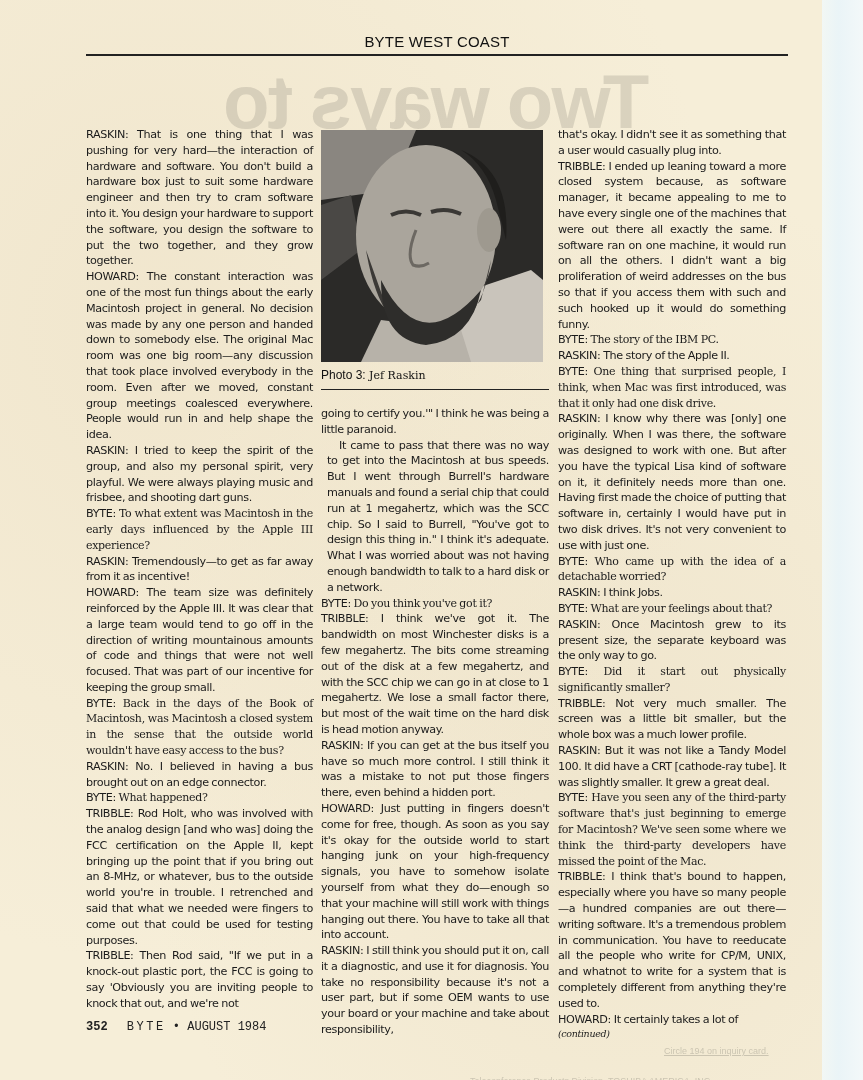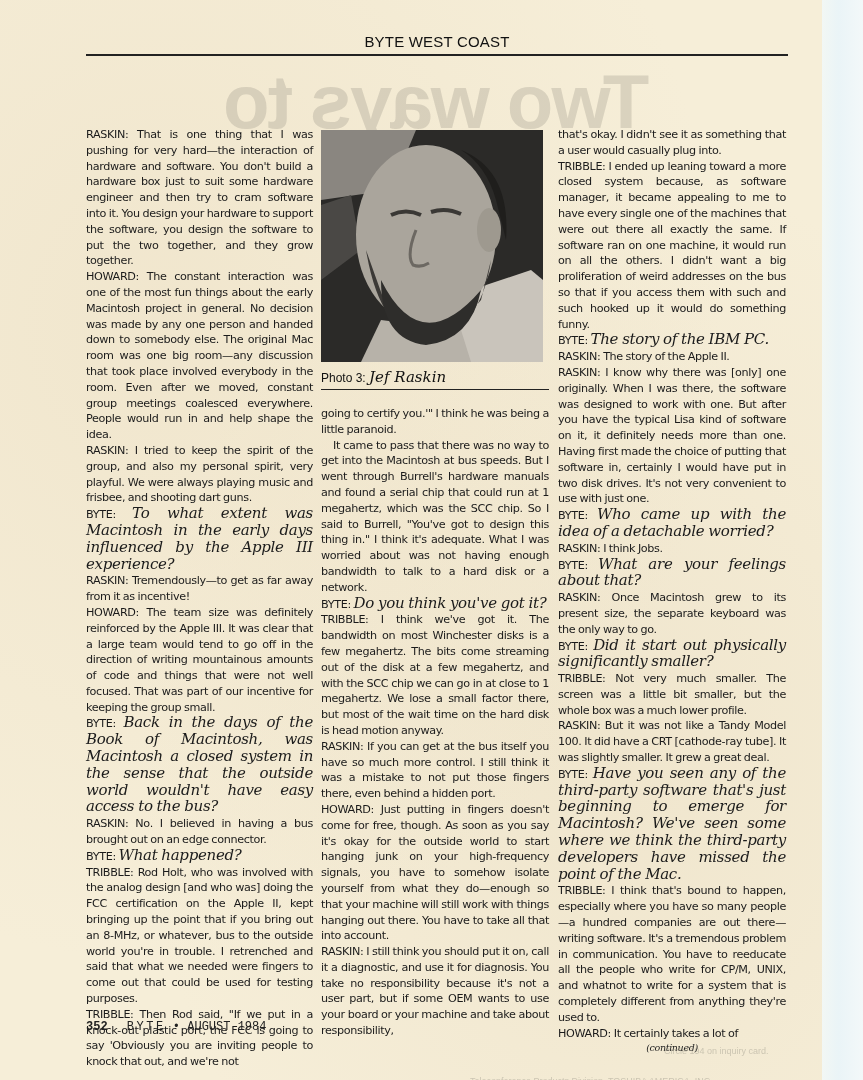--- a/index.html
+++ b/index.html
@@ -10,31 +10,31 @@
   .edge { position:absolute; left:822px; top:0; width:41px; height:1080px;
     background:linear-gradient(90deg,#f2f7f4 0%,#eaf4f7 40%,#f3f8f9 100%); }
   .header { position:absolute; left:86px; top:33px; width:702px; text-align:center;
     font-family:"Liberation Sans", sans-serif; font-size:15px; letter-spacing:0.2px; color:#111; }
   .header-rule { position:absolute; left:86px; top:54px; width:702px; height:2px; background:#222; }
   .ghost { position:absolute; left:225px; top:58px; font-family:"Liberation Sans", sans-serif; font-weight:bold;
     font-size:76px; color:rgba(120,115,105,0.22); transform:scaleX(-1); letter-spacing:-2px; white-space:nowrap; }
   .col { position:absolute; font-family:"DejaVu Sans", sans-serif; font-size:11.2px; line-height:15.8px; color:#1b1b1b;
     text-align:justify; letter-spacing:-0.35px; word-spacing:-0.5px; }
   .col p { margin:0; }
-  .col .q { font-family:"DejaVu Serif", serif; font-style:italic; font-size:15px; letter-spacing:-0.3px; }
-  .col .indent { text-indent:12px; }
+  .col .q { font-family:"DejaVu Serif", serif; font-size:11px; letter-spacing:-0.3px; }
+  .col .indent { text-indent:12px;margin-left:6px; }
   .col1 { left:86px; top:127px; width:227px; }
   .col2 { left:321px; top:406px; width:228px; }
   .col3 { left:558px; top:127px; width:228px; }
   .photo { position:absolute; left:321px; top:130px; width:222px; height:232px; overflow:hidden; background:#3a3836; }
   .photo svg { display:block; }
   .caption { position:absolute; left:321px; top:368px; width:228px; font-family:"Liberation Sans", sans-serif; font-size:12px; color:#111; }
-  .caption .cap-name { font-family:"DejaVu Serif", serif; font-style:italic; font-size:15px; }
+  .caption .cap-name { font-family:"DejaVu Serif", serif; font-size:11px; }
   .caption-rule { position:absolute; left:321px; top:389px; width:228px; height:1px; background:#222; }
-  .continued { text-align:center; font-family:"DejaVu Serif", serif; font-style:italic; font-size:9.5px; line-height:13px; }
+  .continued { text-align:left; font-family:"DejaVu Serif", serif; font-style:italic; font-size:9.5px; line-height:13px; }
   .footer { position:absolute; left:86px; top:1020px; font-family:Liberation Mono, monospace; font-size:12px; color:#222; }
   .footer .pnum { font-weight:bold; margin-right:12px; }
   .footer .mag { letter-spacing:2.5px; }
   .faint { position:absolute; font-family:"Liberation Sans", sans-serif; font-size:9px; color:rgba(130,125,115,0.35); white-space:nowrap; }
 </style>
 </head>
 <body>
 
 <div class="page"></div>
 <div class="edge"></div>
@@ -89,35 +89,36 @@
     <p><span>RASKIN:</span> <span>If you can get at the bus itself you have so much more control. I still think it was a mistake to not put those fingers there, even behind a hidden port.</span></p>
     <p><span>HOWARD:</span> <span>Just putting in fingers doesn't come for free, though. As soon as you say it's okay for the outside world to start hanging junk on your high-frequency signals, you have to somehow isolate yourself from what they do—enough so that your machine will still work with things hanging out there. You have to take all that into account.</span></p>
     <p><span>RASKIN:</span> <span>I still think you should put it on, call it a diagnostic, and use it for diagnosis. You take no responsibility because it's not a user part, but if some OEM wants to use your board or your machine and take about responsibility,</span></p>
   </div>
 
 <div class="col col3">
     <p><span>that's okay. I didn't see it as something that a user would casually plug into.</span></p>
     <p><span>TRIBBLE:</span> <span>I ended up leaning toward a more closed system because, as software manager, it became appealing to me to have every single one of the machines that were out there all exactly the same. If software ran on one machine, it would run on all the others. I didn't want a big proliferation of weird addresses on the bus so that if you access them with such and such hooked up it would do something funny.</span></p>
     <p><span>BYTE:</span> <span class="q">The story of the IBM PC.</span></p>
     <p><span>RASKIN:</span> <span>The story of the Apple II.</span></p>
+    <p><span>BYTE:</span> <span class="q">One thing that surprised people, I think, when Mac was first introduced, was that it only had one disk drive.</span></p>
     <p><span>RASKIN:</span> <span>I know why there was [only] one originally. When I was there, the software was designed to work with one. But after you have the typical Lisa kind of software on it, it definitely needs more than one. Having first made the choice of putting that software in, certainly I would have put in two disk drives. It's not very convenient to use with just one.</span></p>
     <p><span>BYTE:</span> <span class="q">Who came up with the idea of a detachable worried?</span></p>
     <p><span>RASKIN:</span> <span>I think Jobs.</span></p>
     <p><span>BYTE:</span> <span class="q">What are your feelings about that?</span></p>
     <p><span>RASKIN:</span> <span>Once Macintosh grew to its present size, the separate keyboard was the only way to go.</span></p>
     <p><span>BYTE:</span> <span class="q">Did it start out physically significantly smaller?</span></p>
     <p><span>TRIBBLE:</span> <span>Not very much smaller. The screen was a little bit smaller, but the whole box was a much lower profile.</span></p>
     <p><span>RASKIN:</span> <span>But it was not like a Tandy Model 100. It did have a CRT [cathode-ray tube]. It was slightly smaller. It grew a great deal.</span></p>
     <p><span>BYTE:</span> <span class="q">Have you seen any of the third-party software that's just beginning to emerge for Macintosh? We've seen some where we think the third-party developers have missed the point of the Mac.</span></p>
     <p><span>TRIBBLE:</span> <span>I think that's bound to happen, especially where you have so many people—a hundred companies are out there—writing software. It's a tremendous problem in communication. You have to reeducate all the people who write for CP/M, UNIX, and whatnot to write for a system that is completely different from anything they're used to.</span></p>
     <p><span>HOWARD:</span> <span>It certainly takes a lot of</span></p>
     <div class="continued">(continued)</div>
   </div>
 
 <div class="faint" style="left:470px; top:1076px;">Teleconference Products Division, TOSHIBA AMERICA, INC.</div>
-<div class="faint" style="left:664px; top:1046px;">Circle 194 on inquiry card.</div>
+<div class="faint" style="left:664px; top:1046px;text-decoration:underline;">Circle 194 on inquiry card.</div>
 
 <div class="footer">
   <span class="pnum">352</span>
   <span class="mag">BYTE</span>
   <span>•</span>
   <span>AUGUST 1984</span>
 </div>
 
 </body></html>

